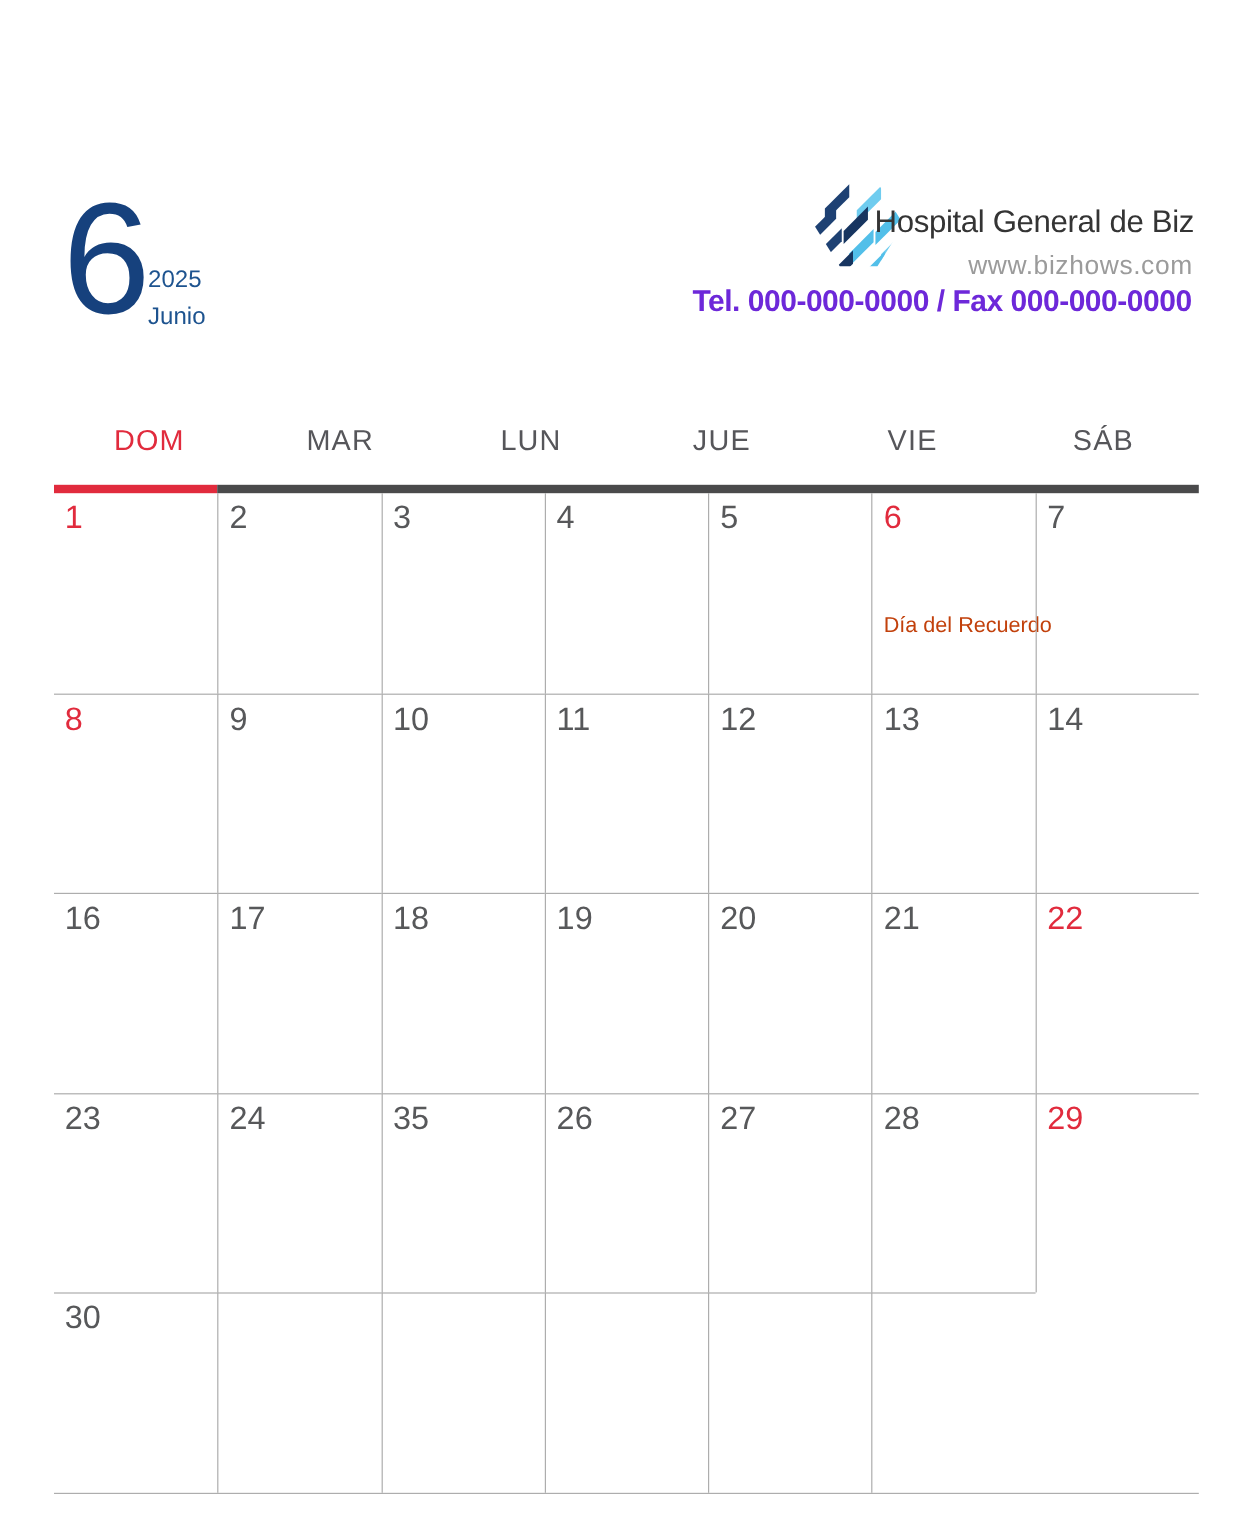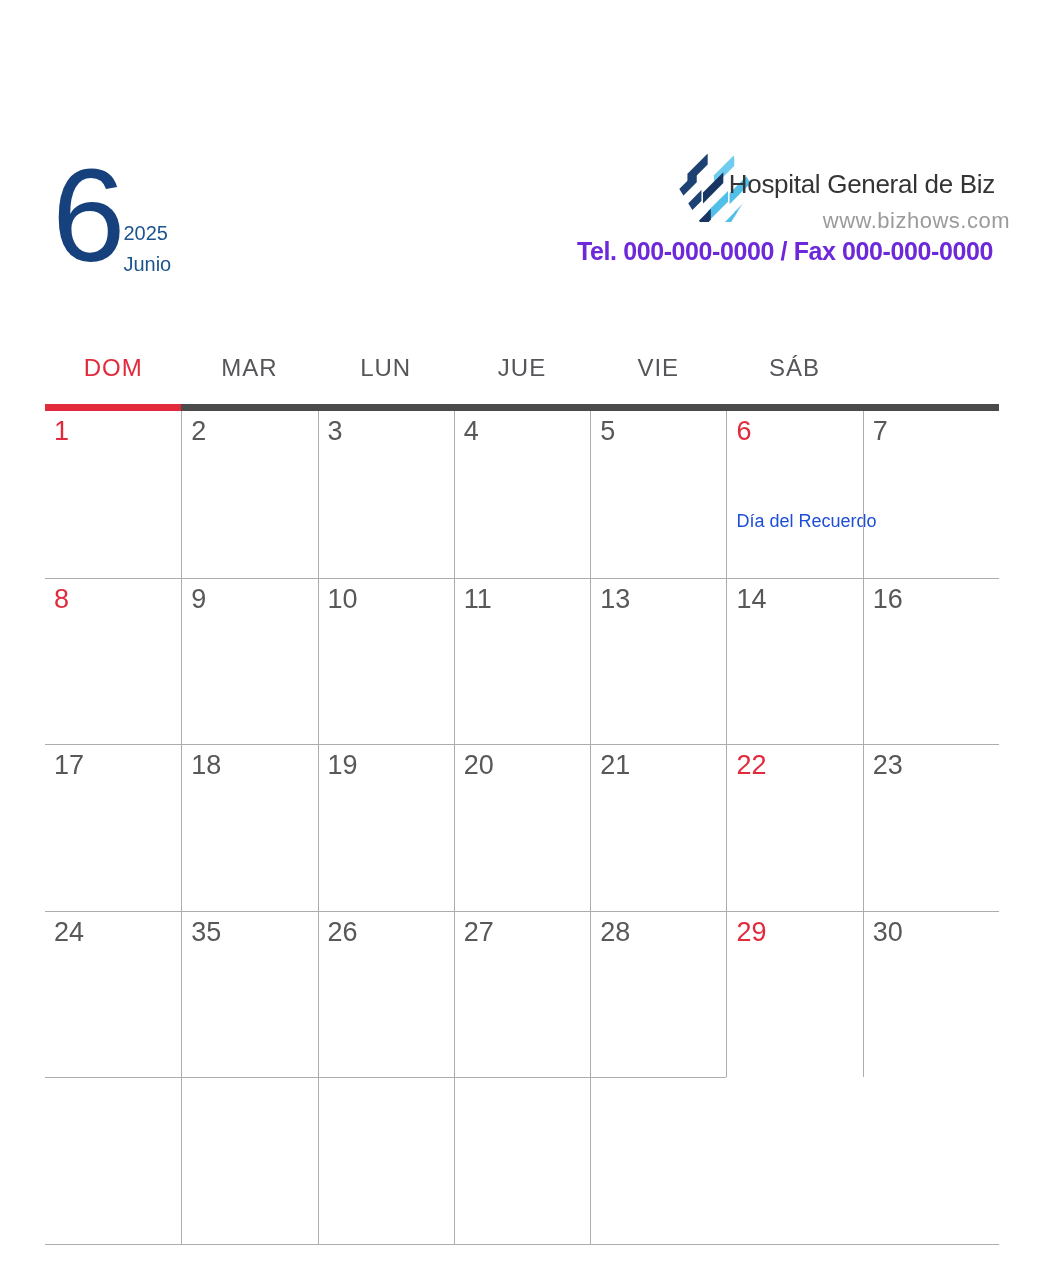--- a/index.html
+++ b/index.html
@@ -8,38 +8,38 @@
   .page { position:relative; width:1043px; height:1280px; background:#fff; overflow:hidden; }
 
   
   .month-block { position:absolute; left:52px; top:150px; display:flex; }
   .month-num { font-size:132px; line-height:1; color:#16417d; font-weight:400; letter-spacing:-2px; }
   .year-month { margin-top:68px; font-size:20px; line-height:31px; color:#1d538f; }
 
   
   .logo { position:absolute; left:676px; top:148px; width:79px; height:78px; }
   .org-name { position:absolute; right:48px; top:169px; font-size:26px; color:#343434; letter-spacing:-0.3px; white-space:nowrap; }
-  .org-site { position:absolute; right:33px; top:208px; font-size:22px; color:#9b9b9b; letter-spacing:0.5px; white-space:nowrap; }
+  .org-site { position:absolute; right:49px; top:208px; font-size:22px; color:#9b9b9b; letter-spacing:0.5px; white-space:nowrap; }
   .org-contact { position:absolute; right:50px; top:237px; font-size:25px; font-weight:bold; color:#6d28d9; letter-spacing:-0.4px; white-space:nowrap; }
 
   
   .cal { position:absolute; left:45px; top:332px; width:954px; }
-  .cal-head { display:grid; grid-template-columns:repeat(7,1fr); height:72px; }
+  .cal-head { display:grid; grid-template-columns:repeat(6,1fr); height:72px; }
   .head-cell { display:flex; align-items:center; justify-content:center; font-size:24px; letter-spacing:1px; color:#56565a; }
   .head-cell.accent { color:#e12b3d; }
   .cal-bar { display:flex; height:7px; }
   .bar-red { width:136.3px; background:#e12b3d; }
   .bar-dark { flex:1; background:#4a4a4b; }
   .cal-grid { display:grid; grid-template-columns:repeat(7,1fr); grid-auto-rows:166.6px; border-bottom:1px solid #adadad; }
   .cell { position:relative; border-left:1px solid #adadad; border-top:1px solid #adadad; padding:6px 0 0 9px; }
   .cell:nth-child(7n+1) { border-left:none; }
   .cell:nth-child(-n+7) { border-top:none; }
   .day-num { font-size:27px; line-height:1.1; color:#57585a; }
   .cell.red .day-num { color:#e12b3d; }
-  .event { position:absolute; left:9px; top:100px; font-size:18px; color:#1d4ed8; white-space:nowrap; }
+  .event { position:absolute; left:9px; top:100px; font-size:18px; color:#c2410c; white-space:nowrap; }
 </style>
 </head>
 <body>
 
 <div class="page">
 
   <div class="month-block">
     <span class="month-num">6</span>
     <div class="year-month">
       <div>2025</div>
@@ -89,20 +89,21 @@
         <div class="cell"><span class="day-num">2</span></div>
         <div class="cell"><span class="day-num">3</span></div>
         <div class="cell"><span class="day-num">4</span></div>
         <div class="cell"><span class="day-num">5</span></div>
         <div class="cell red"><span class="day-num">6</span><div class="event">Día del Recuerdo</div></div>
         <div class="cell"><span class="day-num">7</span></div>
         <div class="cell red"><span class="day-num">8</span></div>
         <div class="cell"><span class="day-num">9</span></div>
         <div class="cell"><span class="day-num">10</span></div>
         <div class="cell"><span class="day-num">11</span></div>
+        <div class="cell"><span class="day-num">12</span></div>
         <div class="cell"><span class="day-num">13</span></div>
         <div class="cell"><span class="day-num">14</span></div>
         <div class="cell"><span class="day-num">16</span></div>
         <div class="cell"><span class="day-num">17</span></div>
         <div class="cell"><span class="day-num">18</span></div>
         <div class="cell"><span class="day-num">19</span></div>
         <div class="cell"><span class="day-num">20</span></div>
         <div class="cell"><span class="day-num">21</span></div>
         <div class="cell red"><span class="day-num">22</span></div>
         <div class="cell"><span class="day-num">23</span></div>

